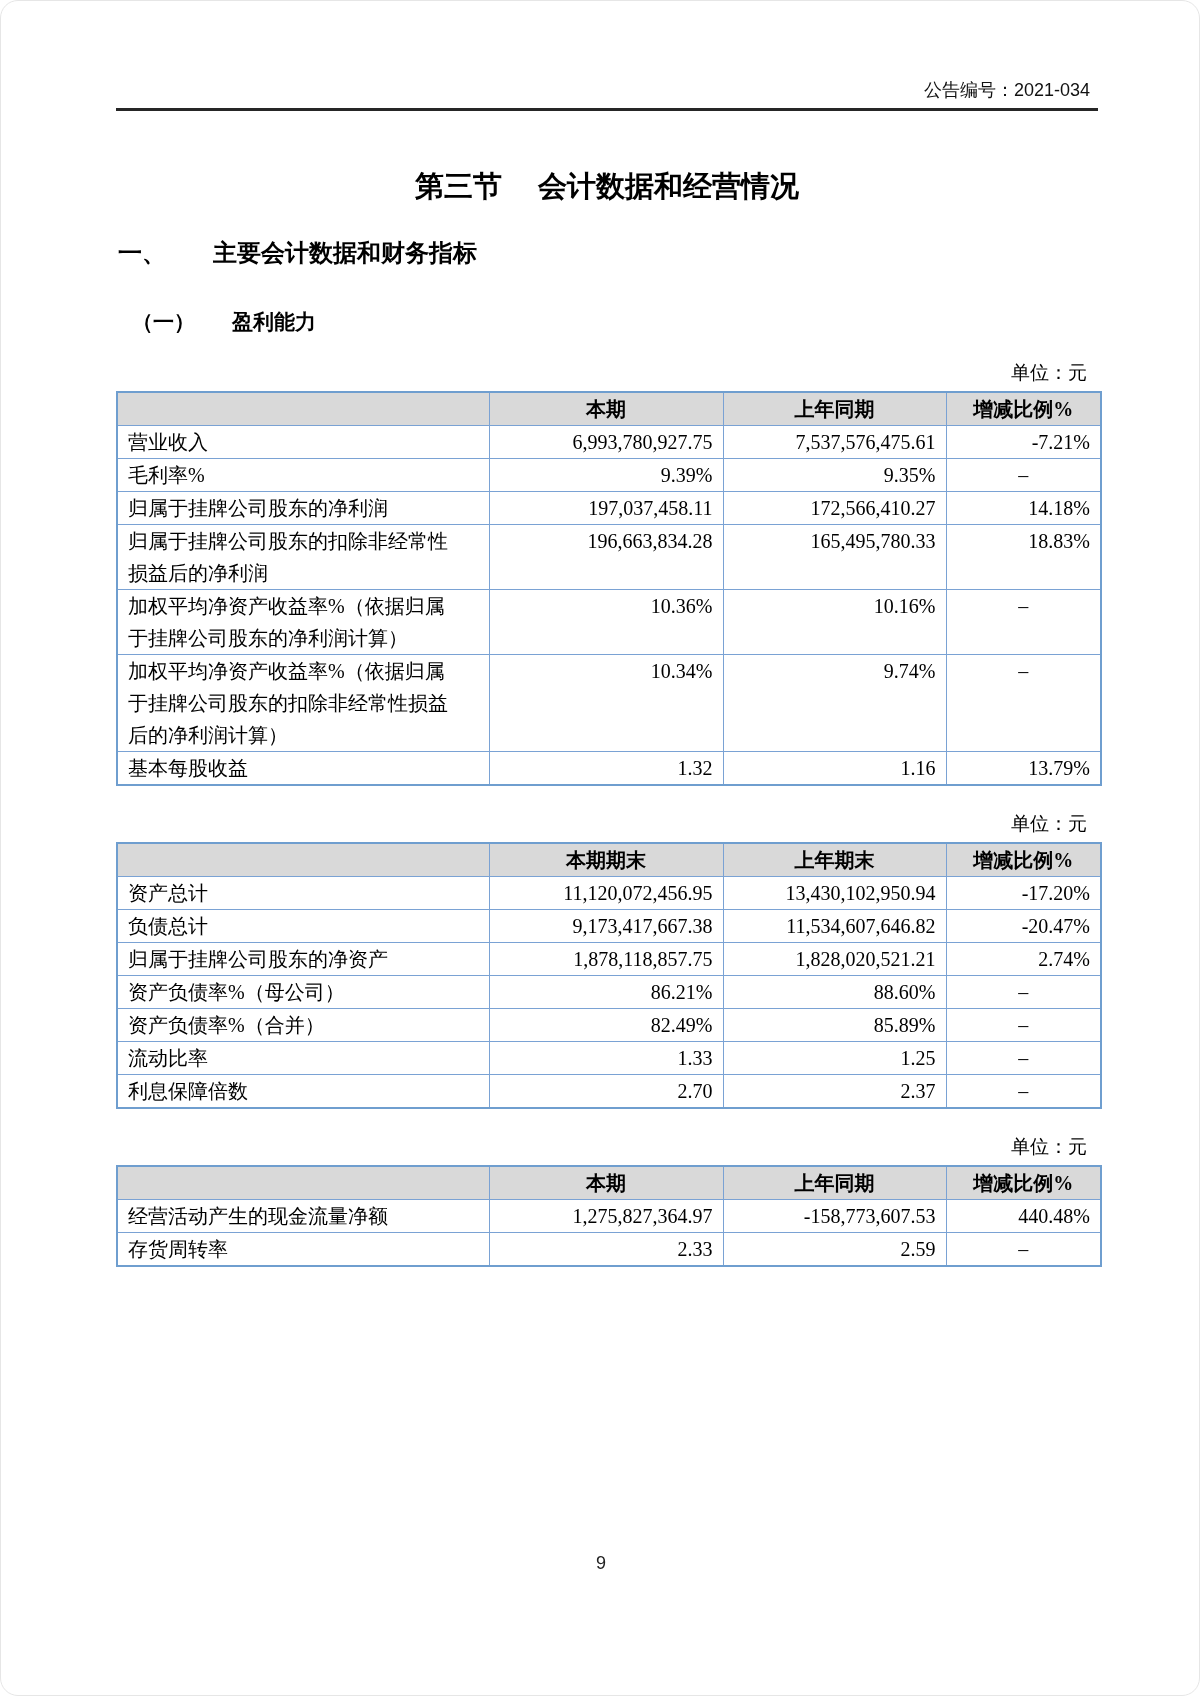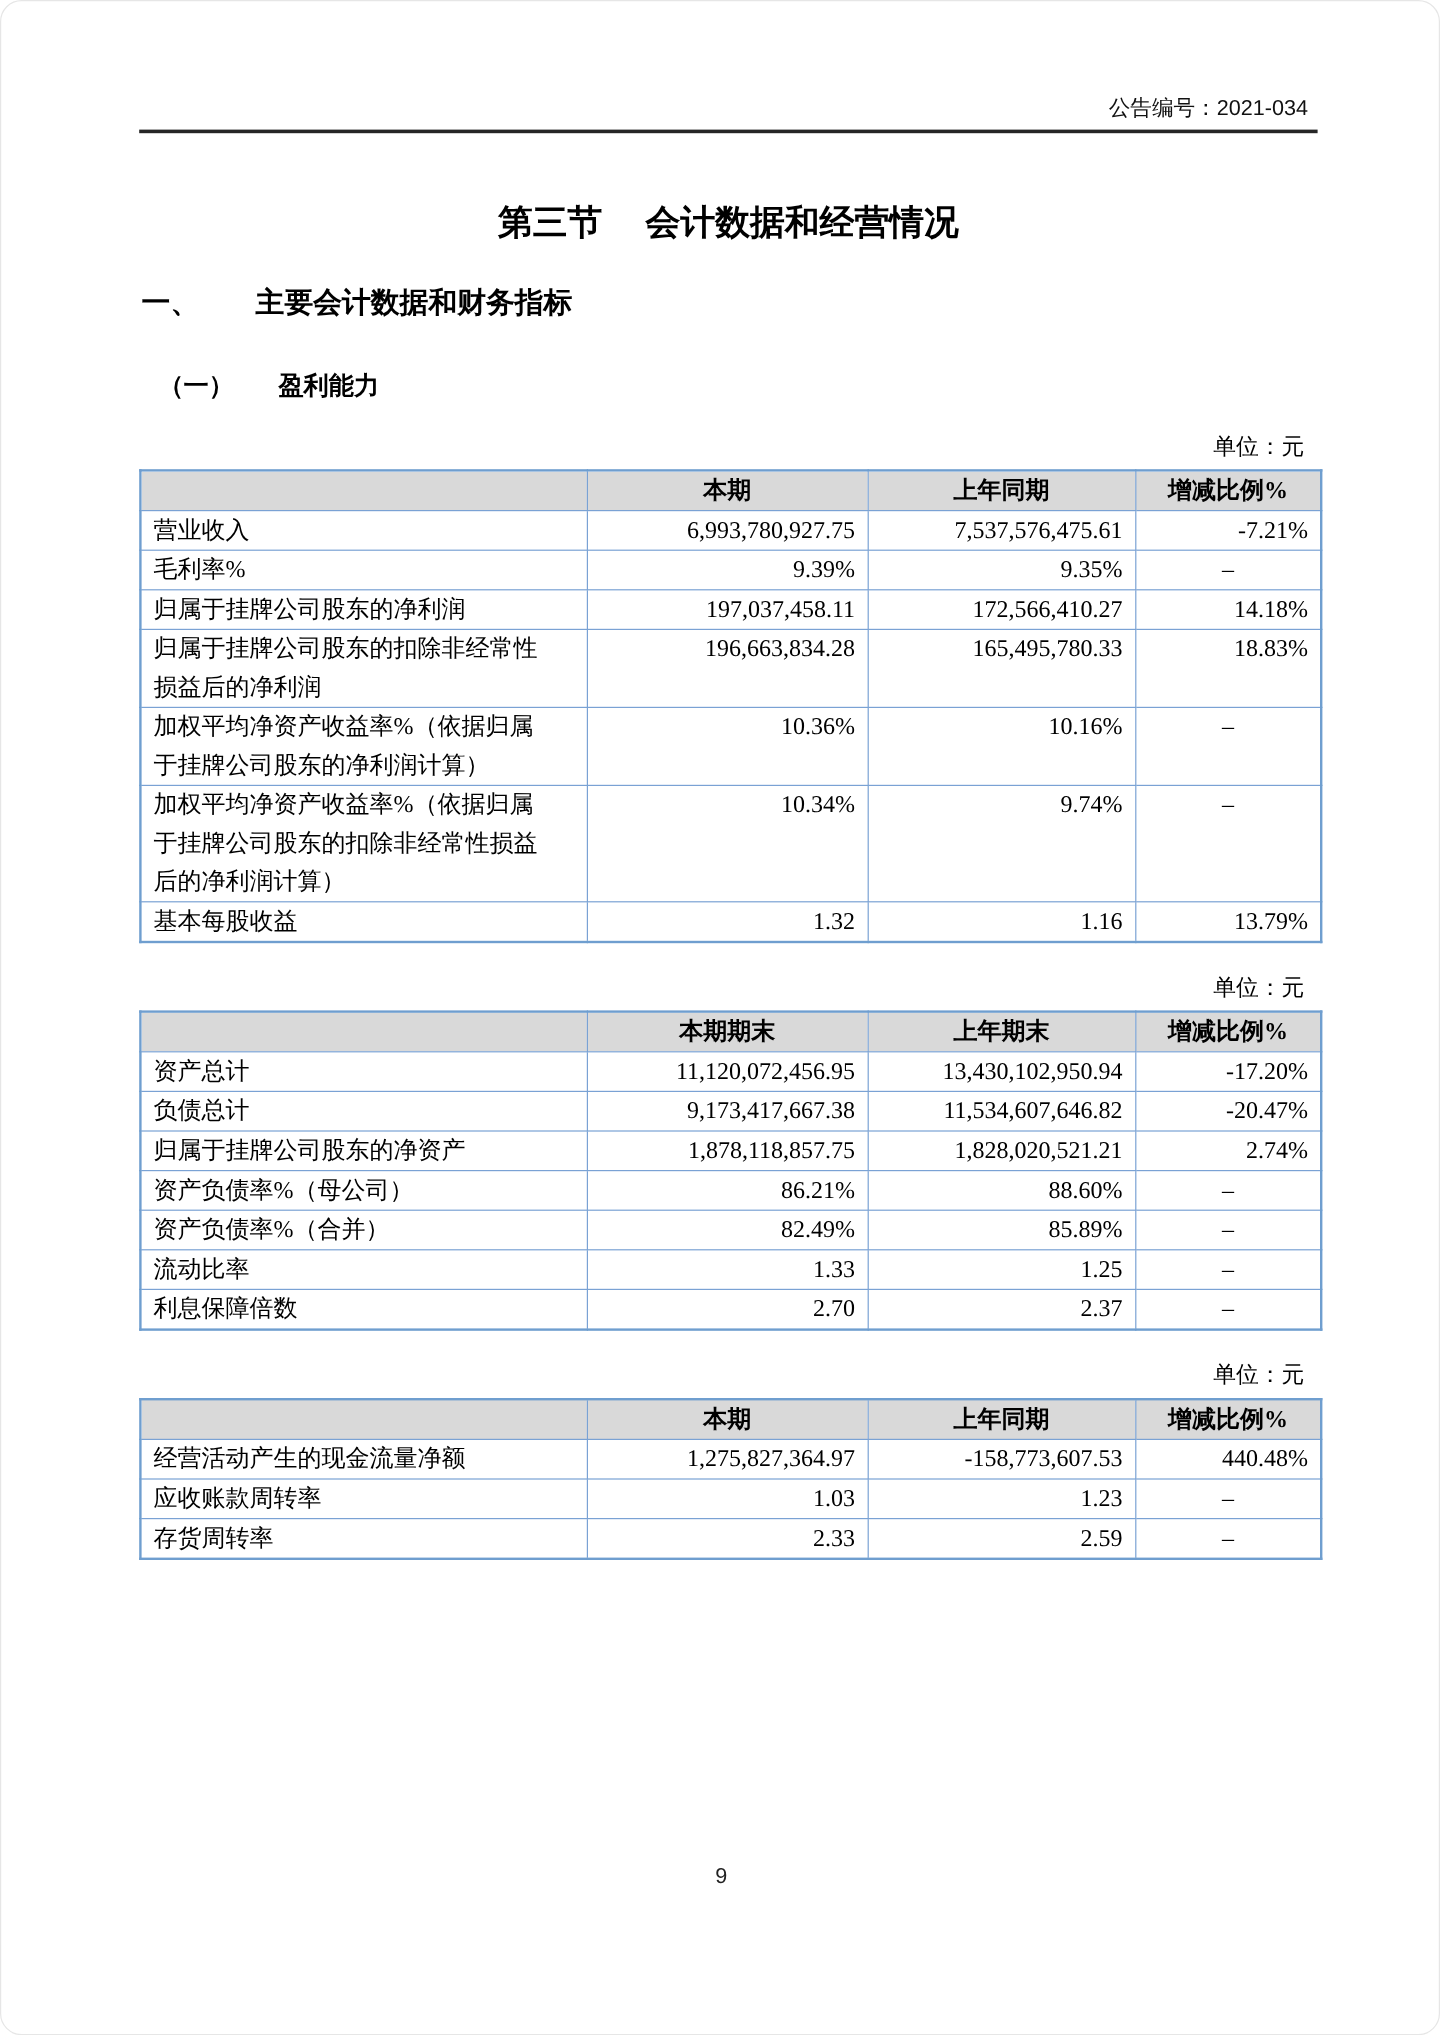--- a/index.html
+++ b/index.html
@@ -264,26 +264,20 @@
         </tr>
       </thead>
       <tbody>
           <tr>
             <td class="label">经营活动产生的现金流量净额</td>
             <td class="num">1,275,827,364.97</td>
             <td class="num">-158,773,607.53</td>
             <td class="num">440.48%</td>
           </tr>
           <tr>
-            <td class="label">应收账款周转率</td>
-            <td class="num">1.03</td>
-            <td class="num">1.23</td>
-            <td class="dash">–</td>
-          </tr>
-          <tr>
             <td class="label">存货周转率</td>
             <td class="num">2.33</td>
             <td class="num">2.59</td>
             <td class="dash">–</td>
           </tr>
         </tbody>
     </table>
   </div>
 
   <div class="page-num">9</div>

